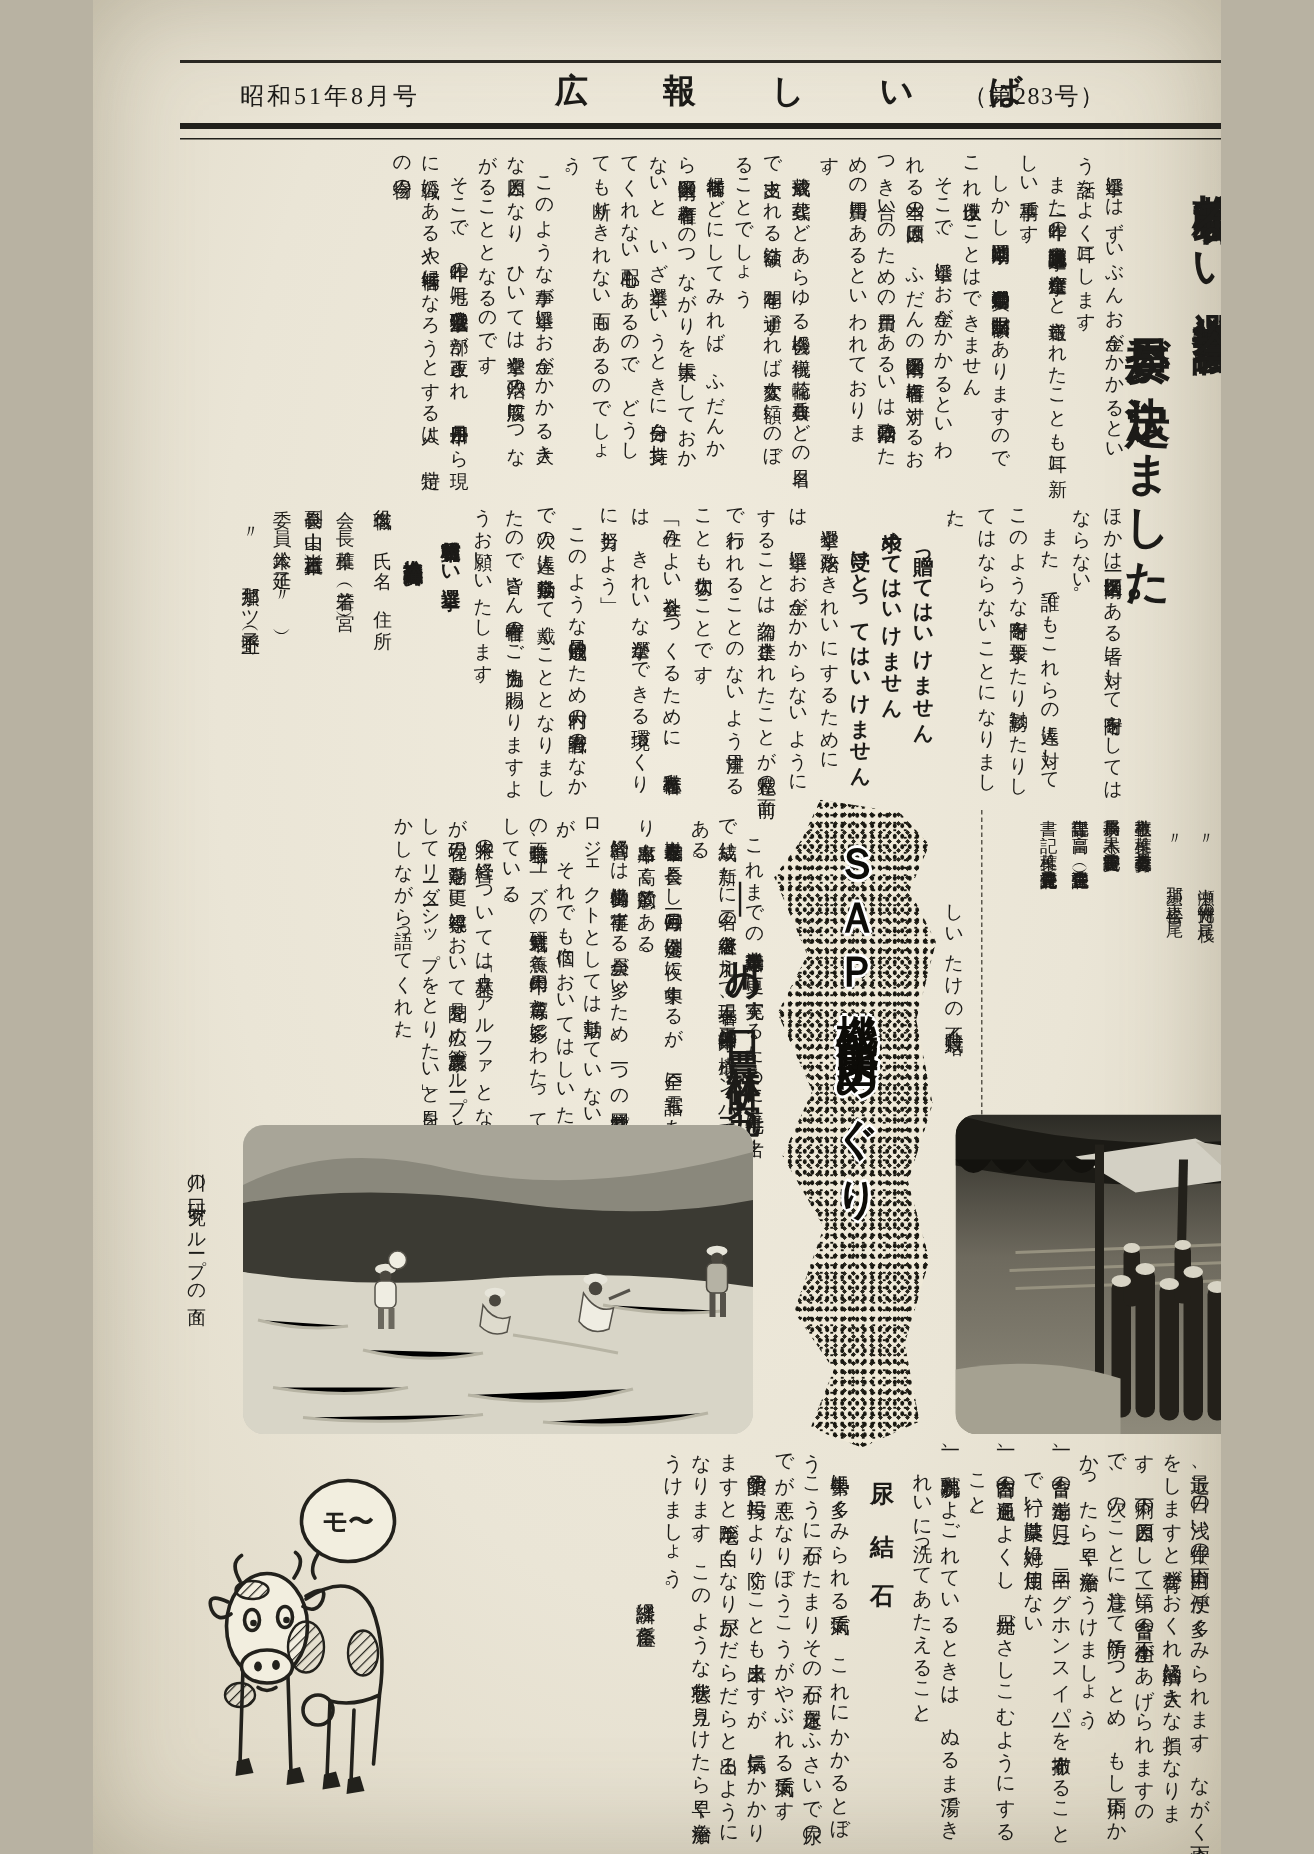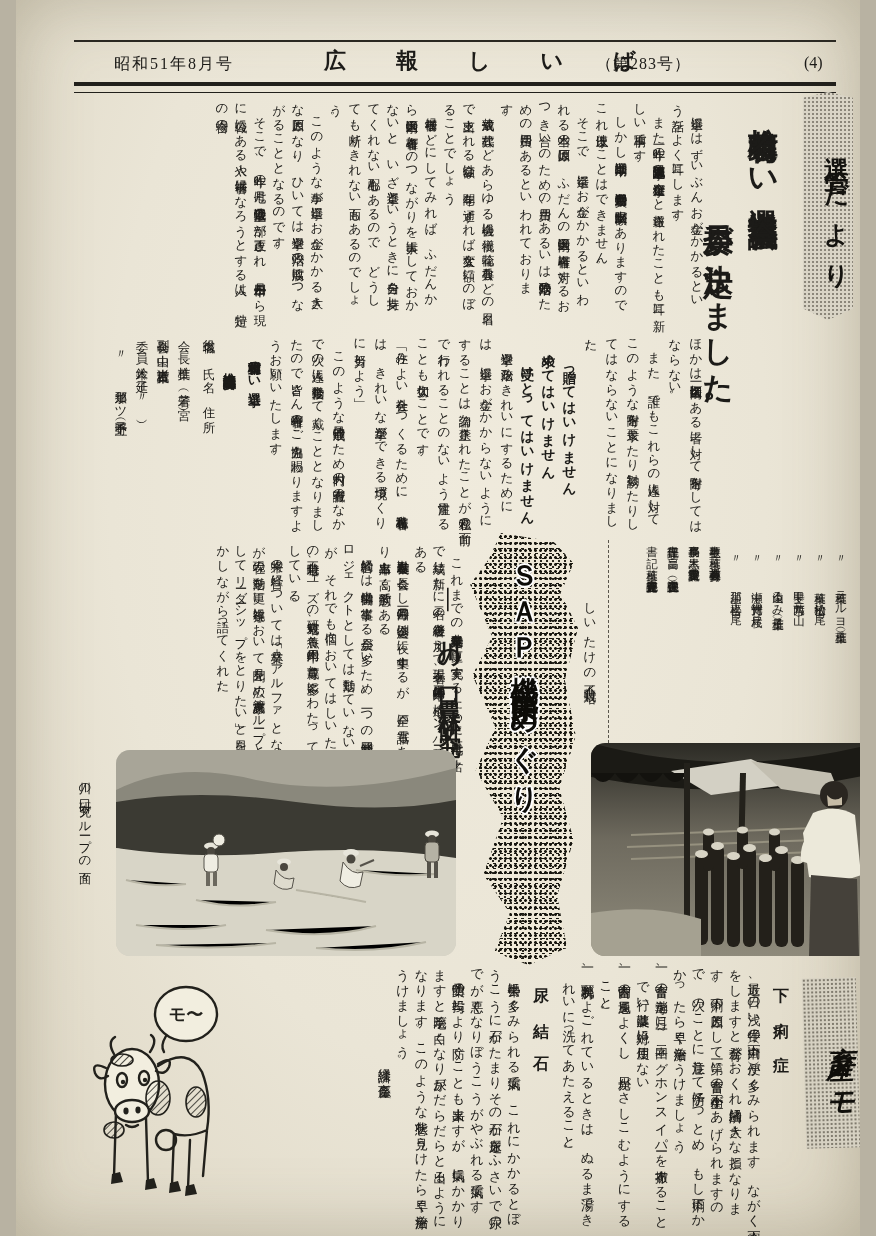--- a/index.html
+++ b/index.html
@@ -1,17 +1,17 @@
 <!DOCTYPE html>
 <html><head>
 <meta charset="utf-8">
 <style>
   html,body{margin:0;padding:0;background:#b8b2a2;}
   .page{
-    position:relative;width:844px;height:1236px;margin:0 auto;
+    position:relative;width:752px;height:1236px;margin:0 auto;
     background:radial-gradient(ellipse at 50% 38%, #f0ebdd 0%, #eae5d6 55%, #ddd6c3 100%);
     box-shadow:inset 0 0 70px rgba(110,100,75,.35);
     font-family:"Liberation Serif","DejaVu Serif",serif;
     color:#1c1b18;overflow:hidden;
   }
   .abs{position:absolute;}
   .v{writing-mode:vertical-rl;text-orientation:mixed;}
   p{margin:0;}
   .body-txt{font-size:12.5px;letter-spacing:.5px;}
   .body-txt p{text-indent:1em;}

